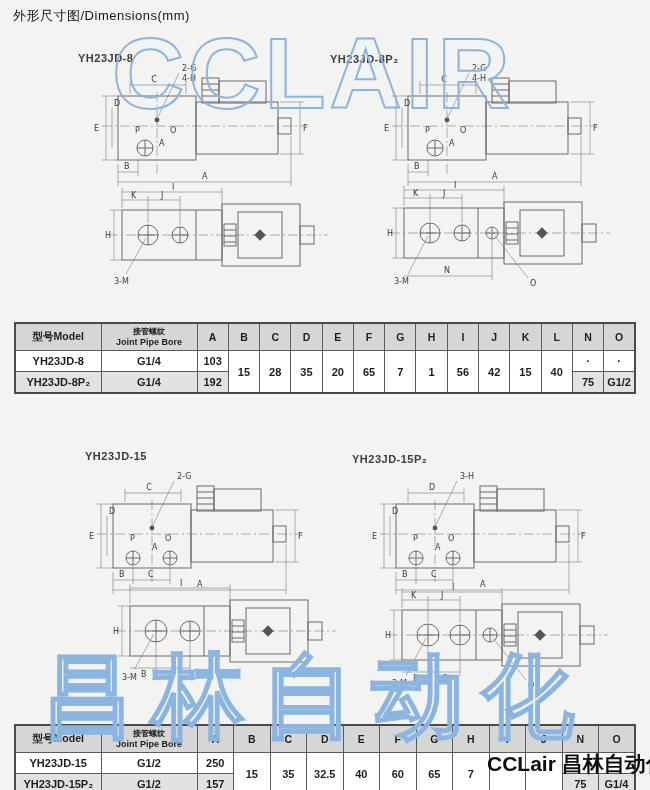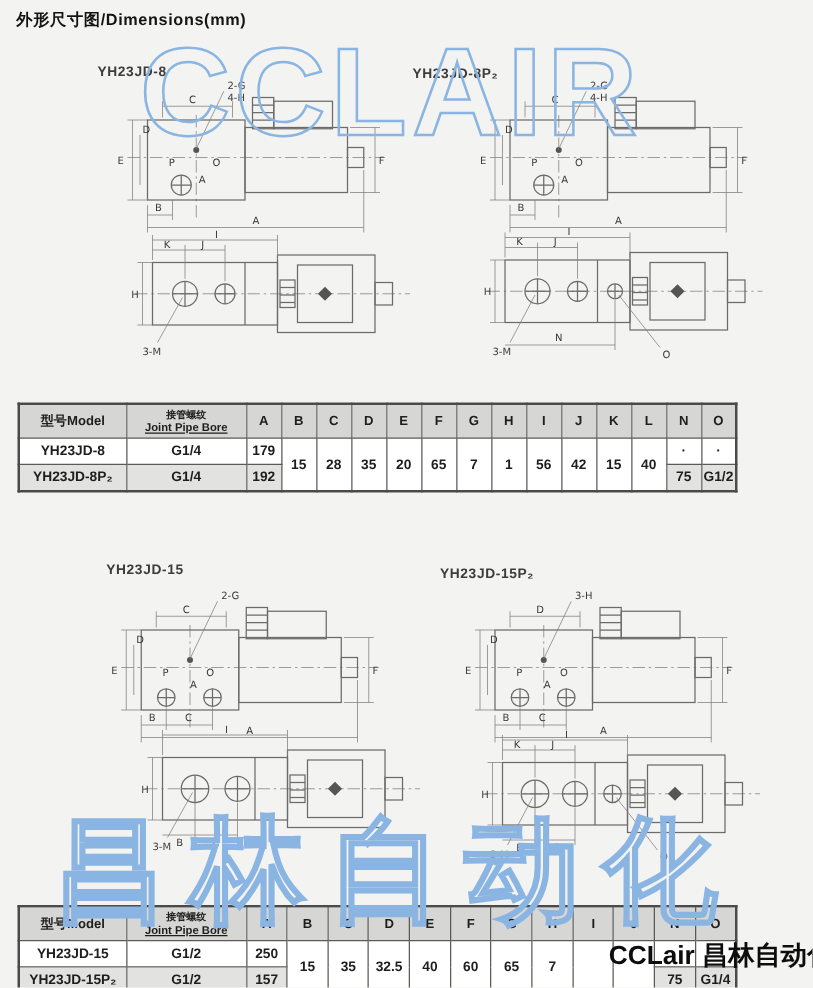--- a/index.html
+++ b/index.html
@@ -4,45 +4,45 @@
 <style>
   html,body{margin:0;padding:0;}
   body{
     width:650px;height:790px;position:relative;overflow:hidden;
     background:#f3f3f1;
     font-family:"Liberation Sans","DejaVu Sans",sans-serif;
   }
   .abs{position:absolute;}
   
   .page-title{
-    left:13px;top:7px;font-size:13px;font-weight:bold;color:#141414;
+    left:13px;top:7px;font-size:13px;font-weight:normal;color:#141414;
     letter-spacing:0.5px;
   }
   
   .draw-label{font-size:11px;font-weight:bold;color:#3c3c3c;letter-spacing:0.5px;}
   
   .draw rect,.draw line,.draw circle{fill:none;stroke:#6b6b6b;stroke-width:1;}
   .draw .cl{stroke-dasharray:10 3 2 3;stroke-width:0.7;stroke:#8f8f8f;}
   .draw .dim{stroke-width:0.6;stroke:#7d7d7d;}
   .draw .fill{fill:#555;stroke:none;}
   .draw text{fill:#3a3a3a;font-size:8px;font-family:"DejaVu Sans",sans-serif;}
   
   .dim-table{
     position:absolute;border-collapse:collapse;table-layout:fixed;
-    background:#fff;border:2px solid #4a4a4a;width:576px;
+    background:#fff;border:2px solid #4a4a4a;width:622px;
   }
   .dim-table td{
     border:1px solid #5a5a5a;text-align:center;font-size:11px;color:#1e1e1e;
     padding:0;height:20px;font-weight:600;overflow:hidden;white-space:nowrap;
   }
   .dim-table tr.hd td{background:#d6d6d4;height:26px;font-size:10.5px;}
   .dim-table tr.alt td{background:#e2e2e0;}
   .bore-hd div{line-height:10px;}
   .bore-hd .cn{font-size:8px;}
-  .bore-hd .en{font-size:9px;text-decoration:underline;}
+  .bore-hd .en{font-size:9px;}
   
   .wm{pointer-events:none;}
   .wm text{
     fill:none;stroke:#8ab5e2;stroke-width:2;font-weight:bold;
     font-family:"Liberation Sans","DejaVu Sans",sans-serif;
   }
   .brand-overlay{
     left:487px;top:750px;font-size:21px;font-weight:bold;color:#0d0d0d;
     white-space:nowrap;z-index:30;
   }
@@ -268,21 +268,21 @@
     <td>I</td>
     <td>J</td>
     <td>K</td>
     <td>L</td>
     <td>N</td>
     <td>O</td>
   </tr>
   <tr>
     <td>YH23JD-8</td>
     <td>G1/4</td>
-    <td>179</td>
+    <td>103</td>
     <td rowspan="2">15</td>
     <td rowspan="2">28</td>
     <td rowspan="2">35</td>
     <td rowspan="2">20</td>
     <td rowspan="2">65</td>
     <td rowspan="2">7</td>
     <td rowspan="2">1</td>
     <td rowspan="2">56</td>
     <td rowspan="2">42</td>
     <td rowspan="2">15</td>

